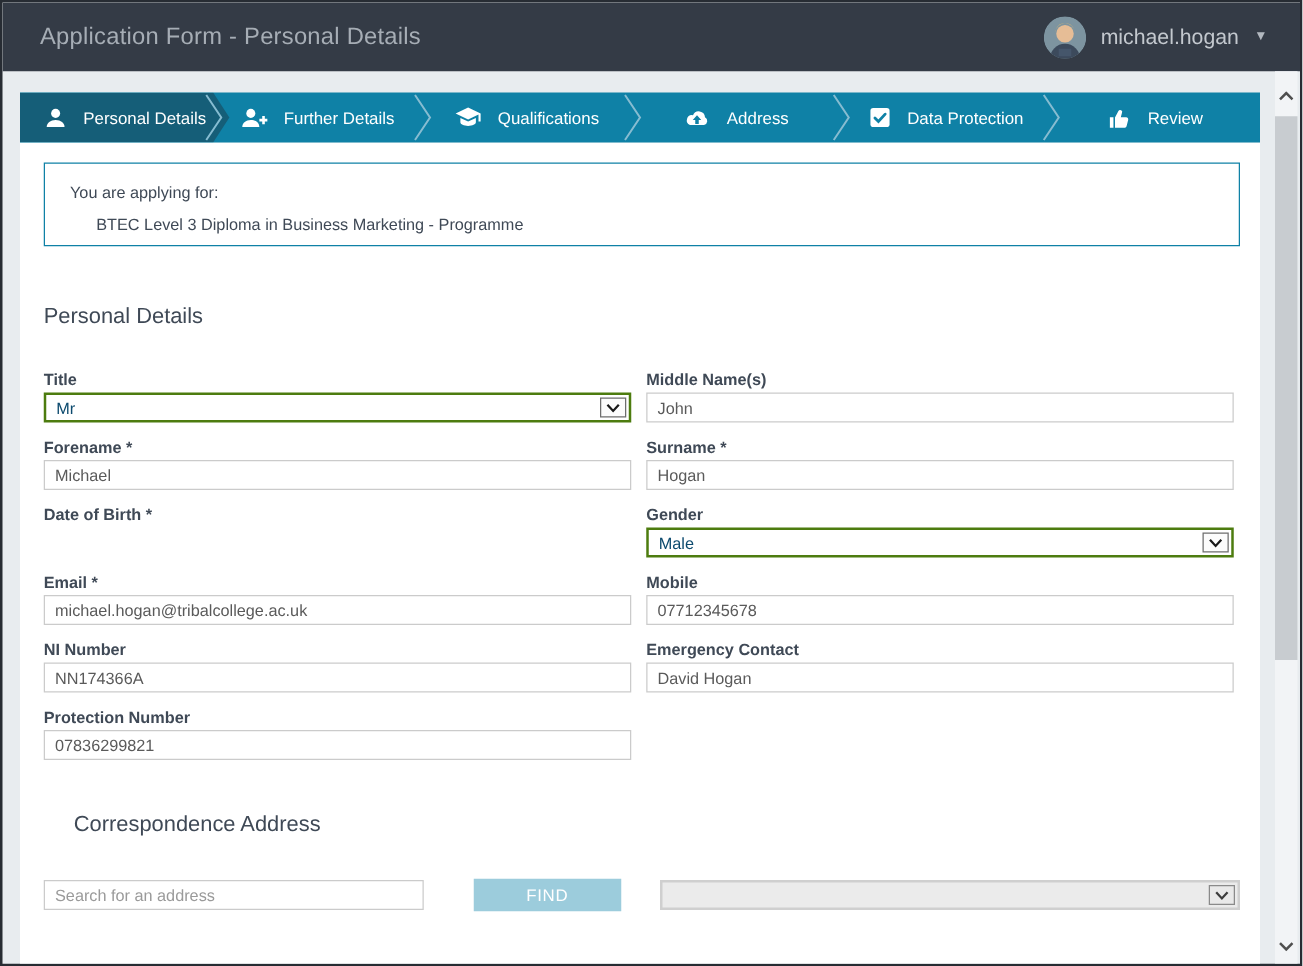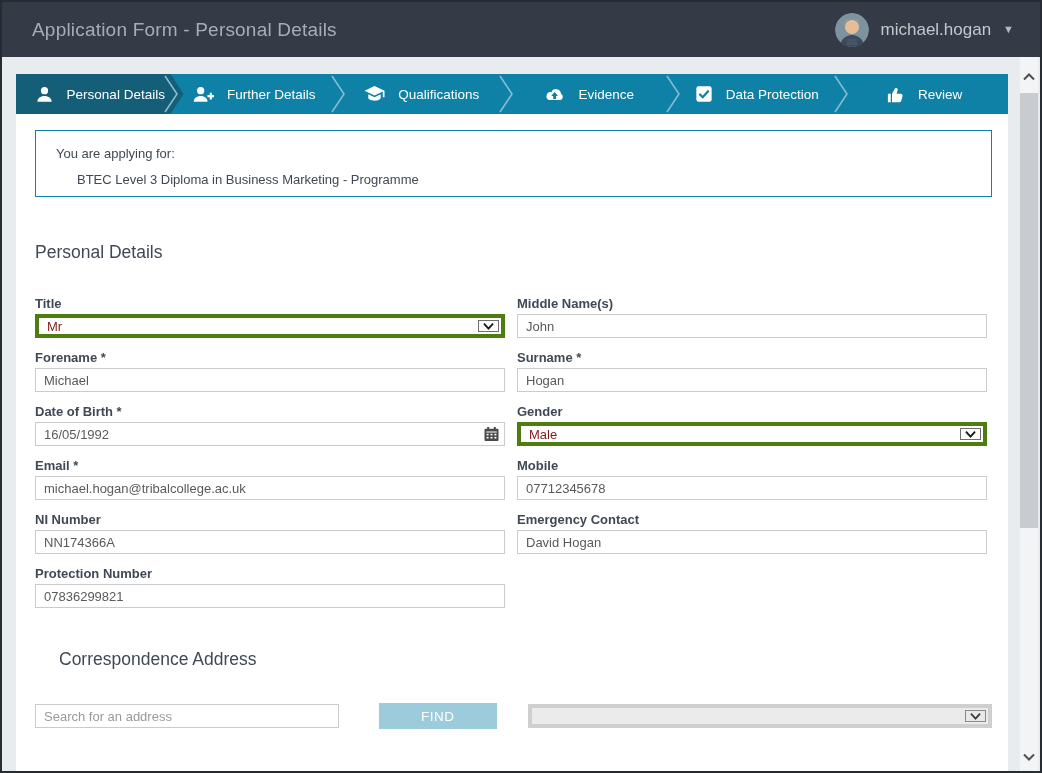--- a/index.html
+++ b/index.html
@@ -55,23 +55,23 @@
   .form-grid { margin-top:33px; display:grid; grid-template-columns:470px 470px;
                column-gap:17px; row-gap:17px;gap:12px; }
   .field-label { display:block; color:#3f4956; font-size:13px; font-weight:700; margin-bottom:3px; }
   .text-input { width:100%; height:24px; border:1px solid #cbcbcb; background:#fff;
                 padding:0 8px; font-size:13px; color:#5a5a5a; font-family:inherit; outline:none; }
   .control-wrap { position:relative; }
   .date-input { padding-right:28px; }
   .input-icon { position:absolute; right:6px; top:50%; transform:translateY(-50%);
                 display:flex; cursor:pointer; }
 
-  .fake-select { position:relative; height:24px; border:4px solid #4d7c0f; background:#fff;
+  .fake-select { position:relative; height:24px; border:2px solid #4d7c0f; background:#fff;
                  display:flex; align-items:center; padding:0 30px 0 8px; font-size:13px;
-                 color:#7f1d1d; cursor:pointer; }
+                 color:#0c4a6e; cursor:pointer; }
   .select-arrow { position:absolute; right:2px; top:2px; bottom:2px; width:21px;
                   border:1px solid #6e6e6e; background:#fcfcfc; display:flex;
                   align-items:center; justify-content:center; }
   .fake-select.disabled { background:#ebebeb; border-color:#cfcfcf; }
   .fake-select.disabled .select-arrow { background:#e9e9e9; border-color:#8a8a8a; }
 
   .address-row { margin-top:33px; display:flex; align-items:center; }
   .search-input { width:307px; }
   .search-input::placeholder { color:#9a9a9a; }
   .find-button { width:120px; height:26px; margin-left:40px; border:none; background:#9cccdc;
@@ -156,21 +156,21 @@
               <polyline points="4,2 16,20 4,38" fill="none" stroke="#86bcd1" stroke-width="1.6"></polyline>
             </svg>
         </span>
         <div class="step">
           <span class="step-icon">
             <svg width="21" height="19" viewBox="0 0 21 16">
                 <path fill="#ffffff" d="M17 7.2A5 5 0 0 0 7.4 5.7 4.1 4.1 0 0 0 5 13.5h11.2A3.4 3.4 0 0 0 17 7.2z"></path>
                 <path fill="#0f81a6" d="M10.6 5.6l3.4 3.8h-2v3.2H9.2V9.4h-2z"></path>
               </svg>
           </span>
-          <span>Evidence</span>
+          <span>Address</span>
         </div>
         <span class="step-sep">
           <svg width="20" height="40" viewBox="0 0 20 40">
               <polyline points="4,2 16,20 4,38" fill="none" stroke="#86bcd1" stroke-width="1.6"></polyline>
             </svg>
         </span>
         <div class="step">
           <span class="step-icon">
             <svg width="18" height="18" viewBox="0 0 20 20">
                 <rect x="1.5" y="1.5" width="17" height="17" rx="2.5" fill="#ffffff"></rect>
@@ -227,39 +227,20 @@
             <input class="text-input" type="text" value="Michael" style="">
           </div>
 
           <div>
             <label class="field-label">Surname *</label>
             <input class="text-input" type="text" value="Hogan" style="">
           </div>
 
           <div>
             <label class="field-label">Date of Birth *</label>
-            <div class="control-wrap">
-              <input class="text-input date-input" type="text" value="16/05/1992" style="">
-              <span class="input-icon">
-                <svg width="15" height="15" viewBox="0 0 15 15">
-                    <rect x="3.2" y="0.5" width="2" height="3" fill="#4a4a4a"></rect>
-                    <rect x="9.8" y="0.5" width="2" height="3" fill="#4a4a4a"></rect>
-                    <rect x="0.5" y="2.2" width="14" height="12.3" rx="1" fill="#4a4a4a"></rect>
-                    <g fill="#ffffff">
-                      <rect x="2.2" y="5" width="10.6" height="1"></rect>
-                      <rect x="2.6" y="7.3" width="2" height="1.6"></rect>
-                      <rect x="6.5" y="7.3" width="2" height="1.6"></rect>
-                      <rect x="10.4" y="7.3" width="2" height="1.6"></rect>
-                      <rect x="2.6" y="10.4" width="2" height="1.6"></rect>
-                      <rect x="6.5" y="10.4" width="2" height="1.6"></rect>
-                      <rect x="10.4" y="10.4" width="2" height="1.6"></rect>
-                    </g>
-                  </svg>
-              </span>
-            </div>
           </div>
 
           <div>
             <label class="field-label">Gender</label>
             <div class="fake-select">
               <span>Male</span>
               <span class="select-arrow">
                 <svg width="13" height="10" viewBox="0 0 14 11">
                     <polyline points="2,3 7,8.5 12,3" fill="none" stroke="#1a1a1a" stroke-width="2"></polyline>
                   </svg>

